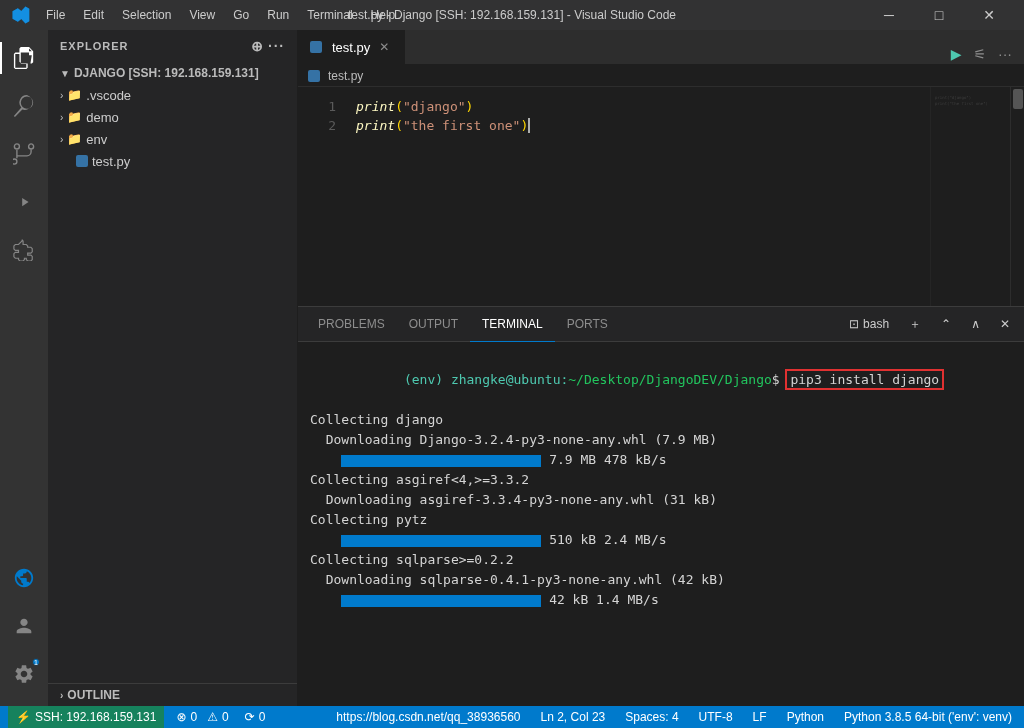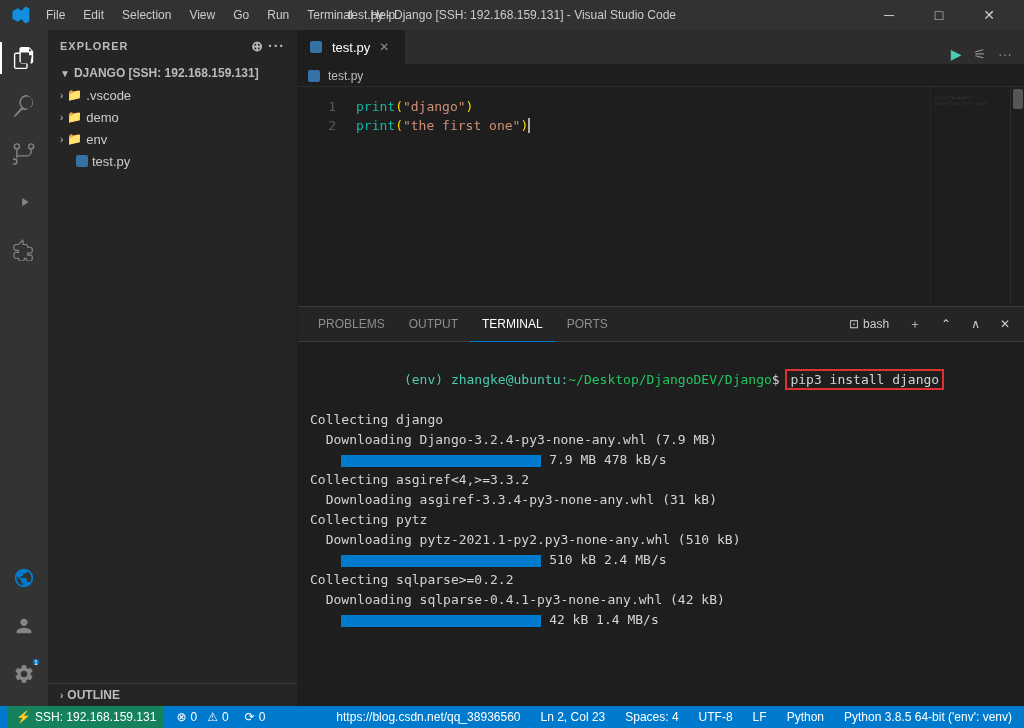--- a/index.html
+++ b/index.html
@@ -49,21 +49,21 @@
     .tab.active { background: #1e1e1e; color: #fff; border-top: 1px solid #007acc; }
     .tab-close { font-size: 12px; color: #8d8d8d; cursor: pointer; padding: 2px 3px; border-radius: 3px; }
     .tab-actions { margin-left: auto; display: flex; align-items: center; gap: 4px; padding-right: 8px; }
     .tab-action-btn { color: #8d8d8d; font-size: 14px; cursor: pointer; padding: 2px 4px; }
 
     
     .editor-content { flex: 1; background: #1e1e1e; overflow: hidden; position: relative; display: flex; }
     .line-numbers { width: 50px; padding: 10px 0; text-align: right; color: #5a5a5a; font-size: 13px; font-family: 'Consolas', monospace; line-height: 19px; padding-right: 12px; background: #1e1e1e; flex-shrink: 0; }
     .code-area { flex: 1; padding: 10px 8px; font-family: 'Consolas', monospace; font-size: 13px; line-height: 19px; color: #d4d4d4; overflow: auto; }
     .code-line { white-space: pre; }
-    .kw-print { color: #14b8a6; }
+    .kw-print { color: #fef9c3; font-style: italic; }
     .kw-string { color: #ce9178; }
     .kw-paren { color: #ffd700; }
     .cursor { display: inline-block; width: 2px; height: 15px; background: #aeafad; vertical-align: text-bottom; }
     .breadcrumb-bar { height: 22px; background: #1e1e1e; display: flex; align-items: center; padding: 0 10px; border-bottom: 1px solid #2d2d2d; flex-shrink: 0; }
     .breadcrumb-item { color: #bbb; font-size: 12px; display: flex; align-items: center; gap: 4px; }
 
     
     .panel { height: 400px; background: #1e1e1e; border-top: 1px solid #3c3c3c; display: flex; flex-direction: column; flex-shrink: 0; }
     .panel-tabs { height: 35px; background: #252526; display: flex; align-items: center; padding: 0 8px; border-bottom: 1px solid #3c3c3c; }
     .panel-tab { padding: 4px 12px; color: #8d8d8d; font-size: 12px; cursor: pointer; height: 35px; display: flex; align-items: center; }
@@ -269,21 +269,20 @@
         <div class="panel-content">
           <div class="term-line">
             <span class="term-prompt">(env) zhangke@ubuntu:</span><span class="term-path">~/Desktop/DjangoDEV/Django</span><span style="color:#d4d4d4">$ </span><span class="term-highlight">pip3 install django</span>
           </div>
           <div class="term-line">Collecting django</div>
           <div class="term-line">  Downloading Django-3.2.4-py3-none-any.whl (7.9 MB)</div>
           <div class="term-line">    <span style="display:inline-block;width:200px;height:12px;background:#007acc;vertical-align:middle;"></span> 7.9 MB 478 kB/s</div>
           <div class="term-line">Collecting asgiref&lt;4,&gt;=3.3.2</div>
           <div class="term-line">  Downloading asgiref-3.3.4-py3-none-any.whl (31 kB)</div>
           <div class="term-line">Collecting pytz</div>
-          <div class="term-line">  Downloading pytz-2021.1-py2.py3-none-any.whl (510 kB)</div>
           <div class="term-line">    <span style="display:inline-block;width:200px;height:12px;background:#007acc;vertical-align:middle;"></span> 510 kB 2.4 MB/s</div>
           <div class="term-line">Collecting sqlparse&gt;=0.2.2</div>
           <div class="term-line">  Downloading sqlparse-0.4.1-py3-none-any.whl (42 kB)</div>
           <div class="term-line">    <span style="display:inline-block;width:200px;height:12px;background:#007acc;vertical-align:middle;"></span> 42 kB 1.4 MB/s</div>
 
         </div>
       </div>
     </div>
   </div>
 </div>

